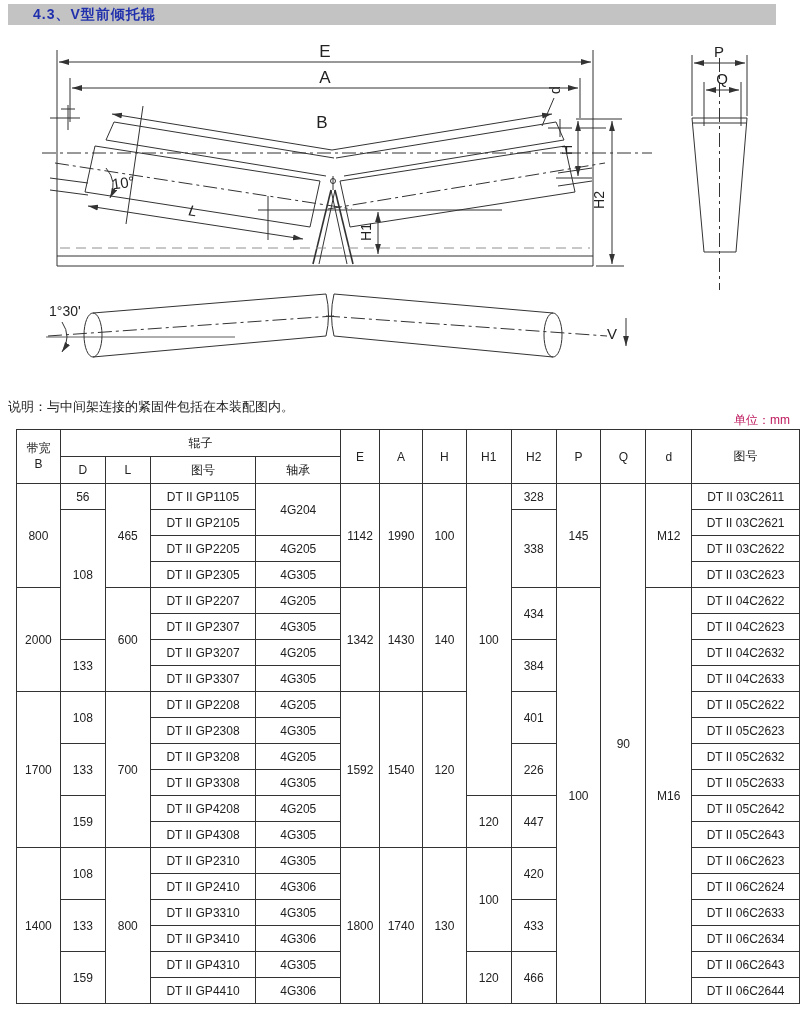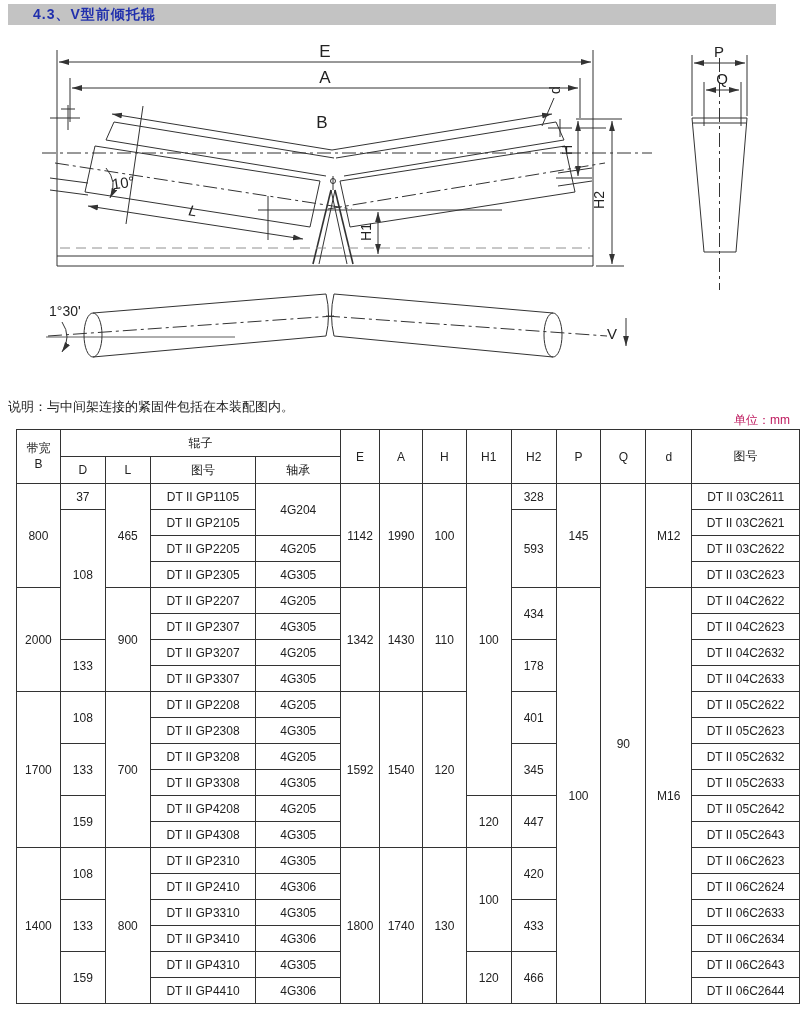--- a/index.html
+++ b/index.html
@@ -197,73 +197,73 @@
       <tr>
         <th>D</th>
         <th>L</th>
         <th>图号</th>
         <th>轴承</th>
       </tr>
     </thead>
     <tbody>
         <tr>
           <td rowspan="4">800</td>
-          <td>37</td>
+          <td>56</td>
           <td rowspan="4">465</td>
           <td>DT II GP1105</td>
           <td rowspan="2">4G204</td>
           <td rowspan="4">1142</td>
           <td rowspan="4">1990</td>
           <td rowspan="4">100</td>
           <td rowspan="12">100</td>
           <td>328</td>
           <td rowspan="4">145</td>
           <td rowspan="20">90</td>
           <td rowspan="4">M12</td>
           <td>DT II 03C2611</td>
         </tr>
         <tr>
           <td rowspan="5">108</td>
           <td>DT II GP2105</td>
-          <td rowspan="3">593</td>
+          <td rowspan="3">338</td>
           <td>DT II 03C2621</td>
         </tr>
         <tr>
           <td>DT II GP2205</td>
           <td>4G205</td>
           <td>DT II 03C2622</td>
         </tr>
         <tr>
           <td>DT II GP2305</td>
           <td>4G305</td>
           <td>DT II 03C2623</td>
         </tr>
         <tr>
           <td rowspan="4">2000</td>
-          <td rowspan="4">900</td>
+          <td rowspan="4">600</td>
           <td>DT II GP2207</td>
           <td>4G205</td>
           <td rowspan="4">1342</td>
           <td rowspan="4">1430</td>
-          <td rowspan="4">110</td>
+          <td rowspan="4">140</td>
           <td rowspan="2">434</td>
           <td rowspan="16">100</td>
           <td rowspan="16">M16</td>
           <td>DT II 04C2622</td>
         </tr>
         <tr>
           <td>DT II GP2307</td>
           <td>4G305</td>
           <td>DT II 04C2623</td>
         </tr>
         <tr>
           <td rowspan="2">133</td>
           <td>DT II GP3207</td>
           <td>4G205</td>
-          <td rowspan="2">178</td>
+          <td rowspan="2">384</td>
           <td>DT II 04C2632</td>
         </tr>
         <tr>
           <td>DT II GP3307</td>
           <td>4G305</td>
           <td>DT II 04C2633</td>
         </tr>
         <tr>
           <td rowspan="6">1700</td>
           <td rowspan="2">108</td>
@@ -278,21 +278,21 @@
         </tr>
         <tr>
           <td>DT II GP2308</td>
           <td>4G305</td>
           <td>DT II 05C2623</td>
         </tr>
         <tr>
           <td rowspan="2">133</td>
           <td>DT II GP3208</td>
           <td>4G205</td>
-          <td rowspan="2">345</td>
+          <td rowspan="2">226</td>
           <td>DT II 05C2632</td>
         </tr>
         <tr>
           <td>DT II GP3308</td>
           <td>4G305</td>
           <td>DT II 05C2633</td>
         </tr>
         <tr>
           <td rowspan="2">159</td>
           <td>DT II GP4208</td>

